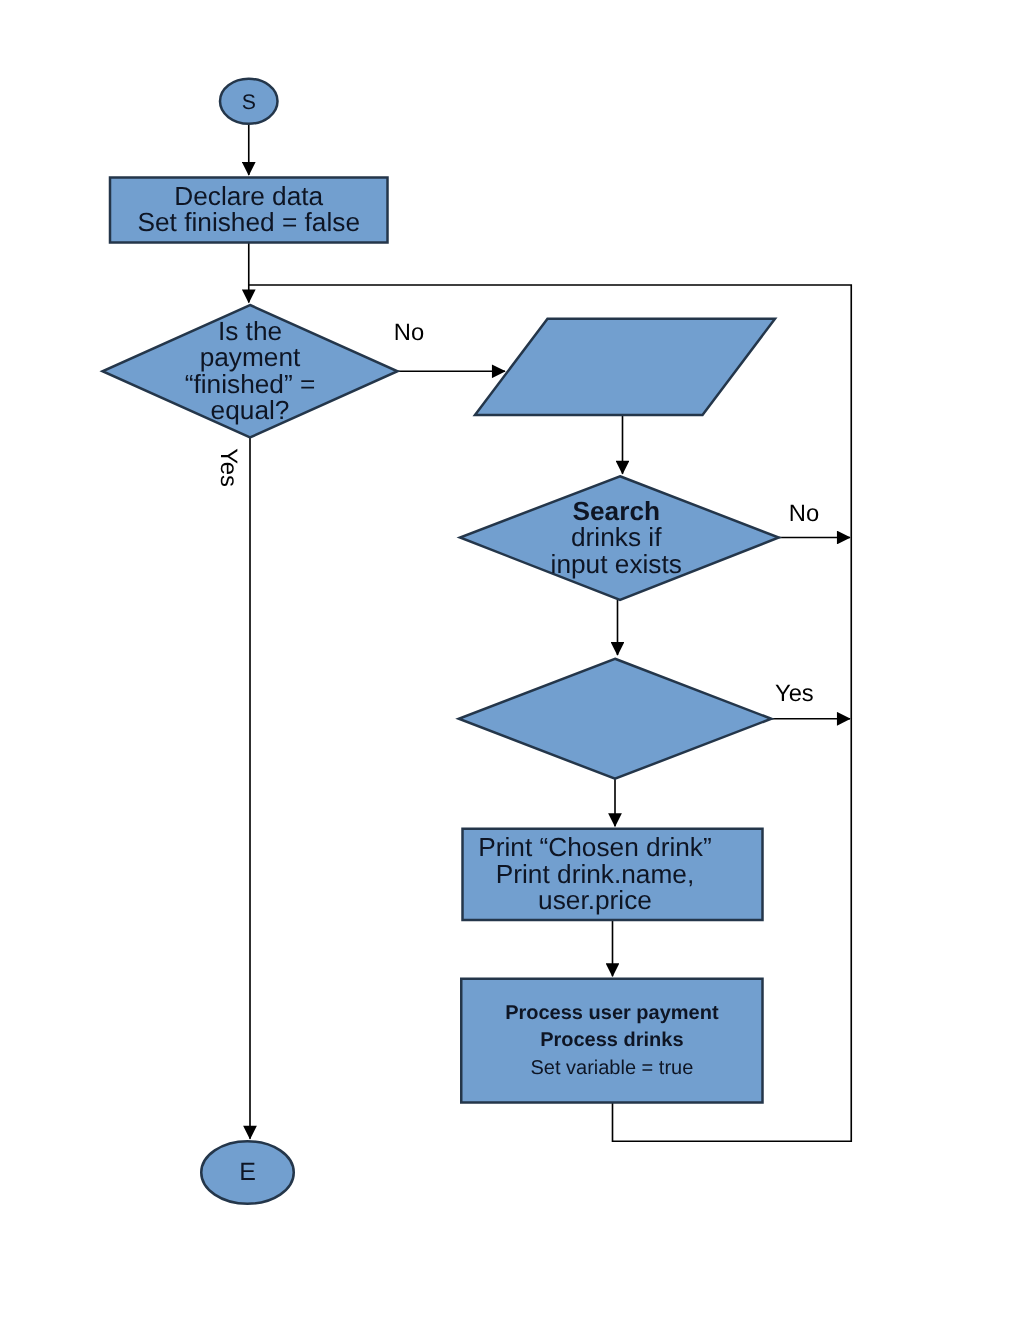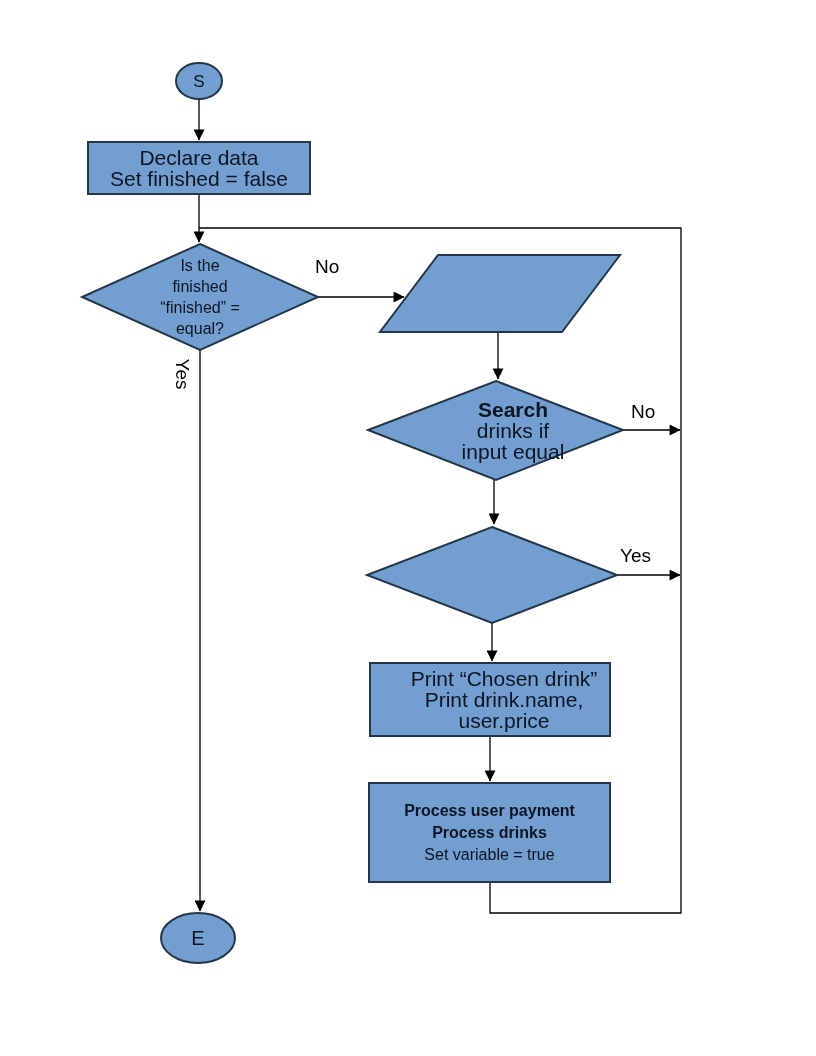--- a/index.html
+++ b/index.html
@@ -63,36 +63,36 @@
 
   <div class="node-text terminator-label" style="left:176px;top:63px;width:46px;height:36px">
     <span>S</span>
   </div>
 
   <div class="node-text" style="left:88px;top:142px;width:222px;height:52px">
     <span>Declare data</span>
     <span>Set finished = false</span>
   </div>
 
-  <div class="node-text" style="left:100px;top:253px;width:200px;height:88px;font-size:16px">
+  <div class="node-text" style="left:100px;top:253px;width:200px;height:88px;font-size:21px">
     <span>Is the</span>
-    <span>finished</span>
+    <span>payment</span>
     <span>“finished” =</span>
     <span>equal?</span>
   </div>
 
 
-  <div class="node-text" style="left:413px;top:398px;width:200px;height:64px">
+  <div class="node-text" style="left:393px;top:398px;width:200px;height:64px">
     <span class="b">Search</span>
     <span>drinks if</span>
-    <span>input equal</span>
+    <span>input exists</span>
   </div>
 
 
-  <div class="node-text" style="left:384px;top:663px;width:240px;height:73px">
+  <div class="node-text" style="left:356px;top:663px;width:240px;height:73px">
     <span>Print “Chosen drink”</span>
     <span>Print drink.name,</span>
     <span>user.price</span>
   </div>
 
   <div class="node-text big" style="left:369px;top:783px;width:241px;height:99px">
     <span class="b">Process user payment</span>
     <span class="b">Process drinks</span>
     <span>Set variable = true</span>
   </div>

